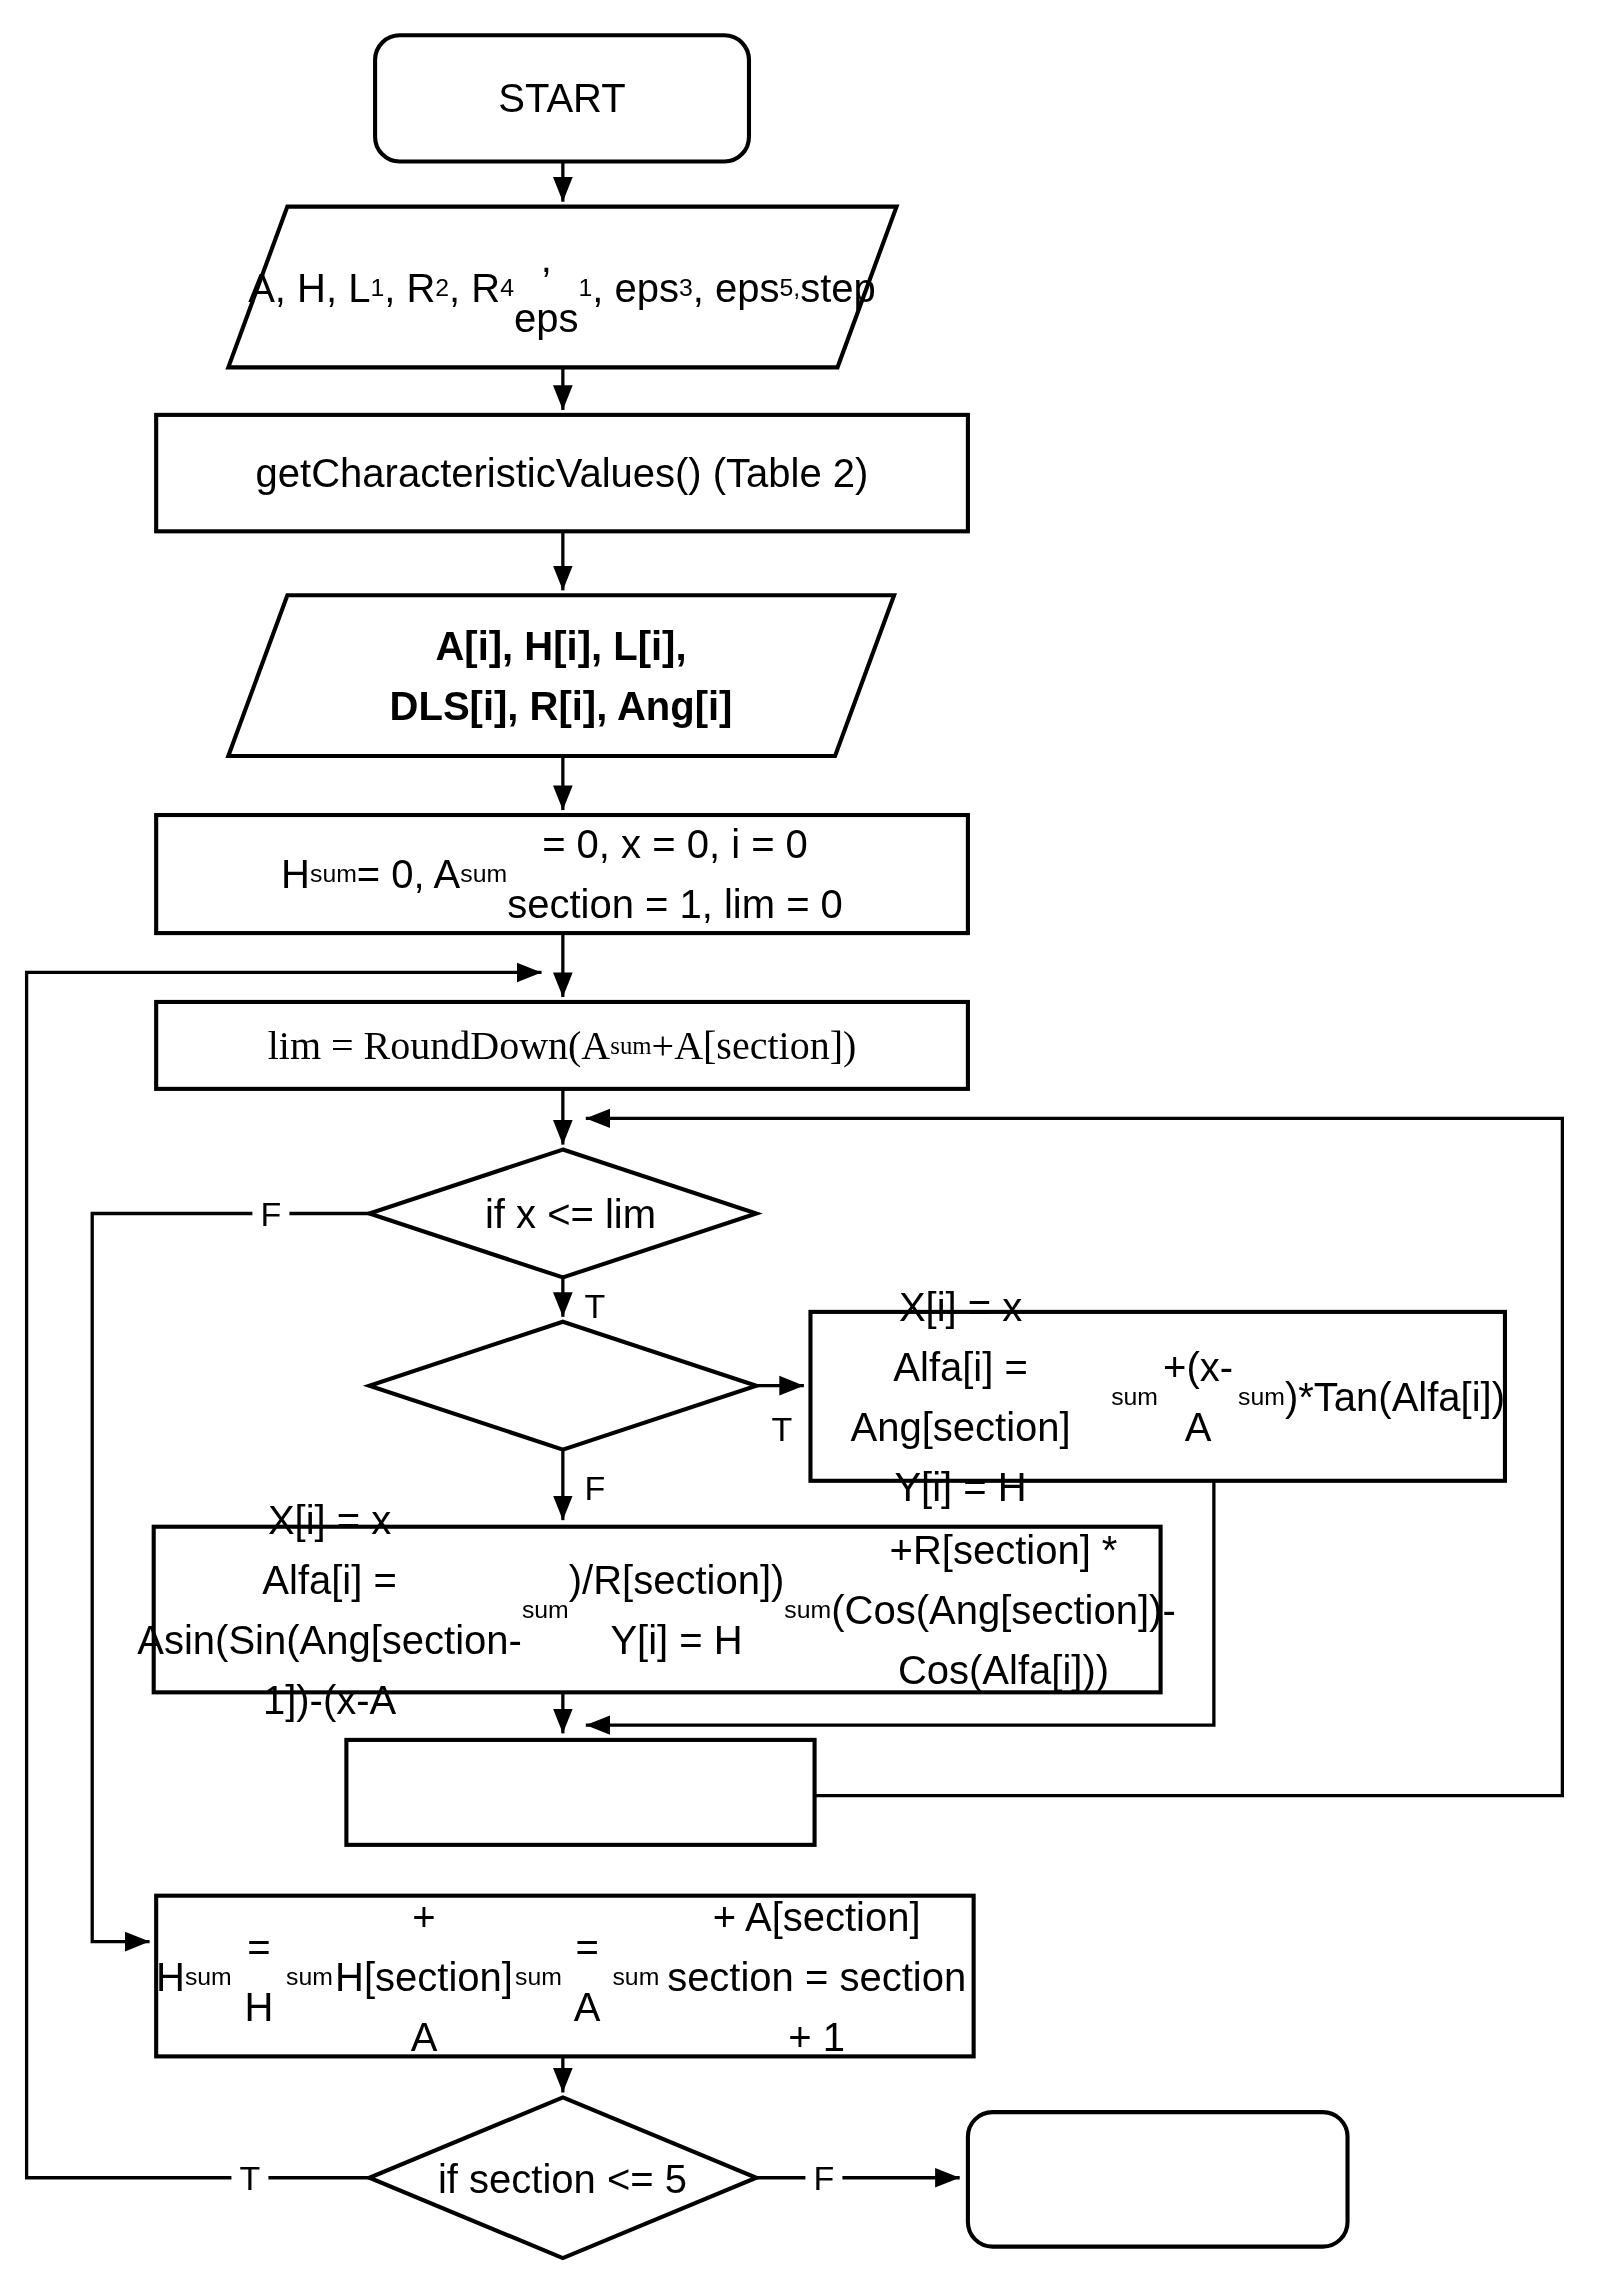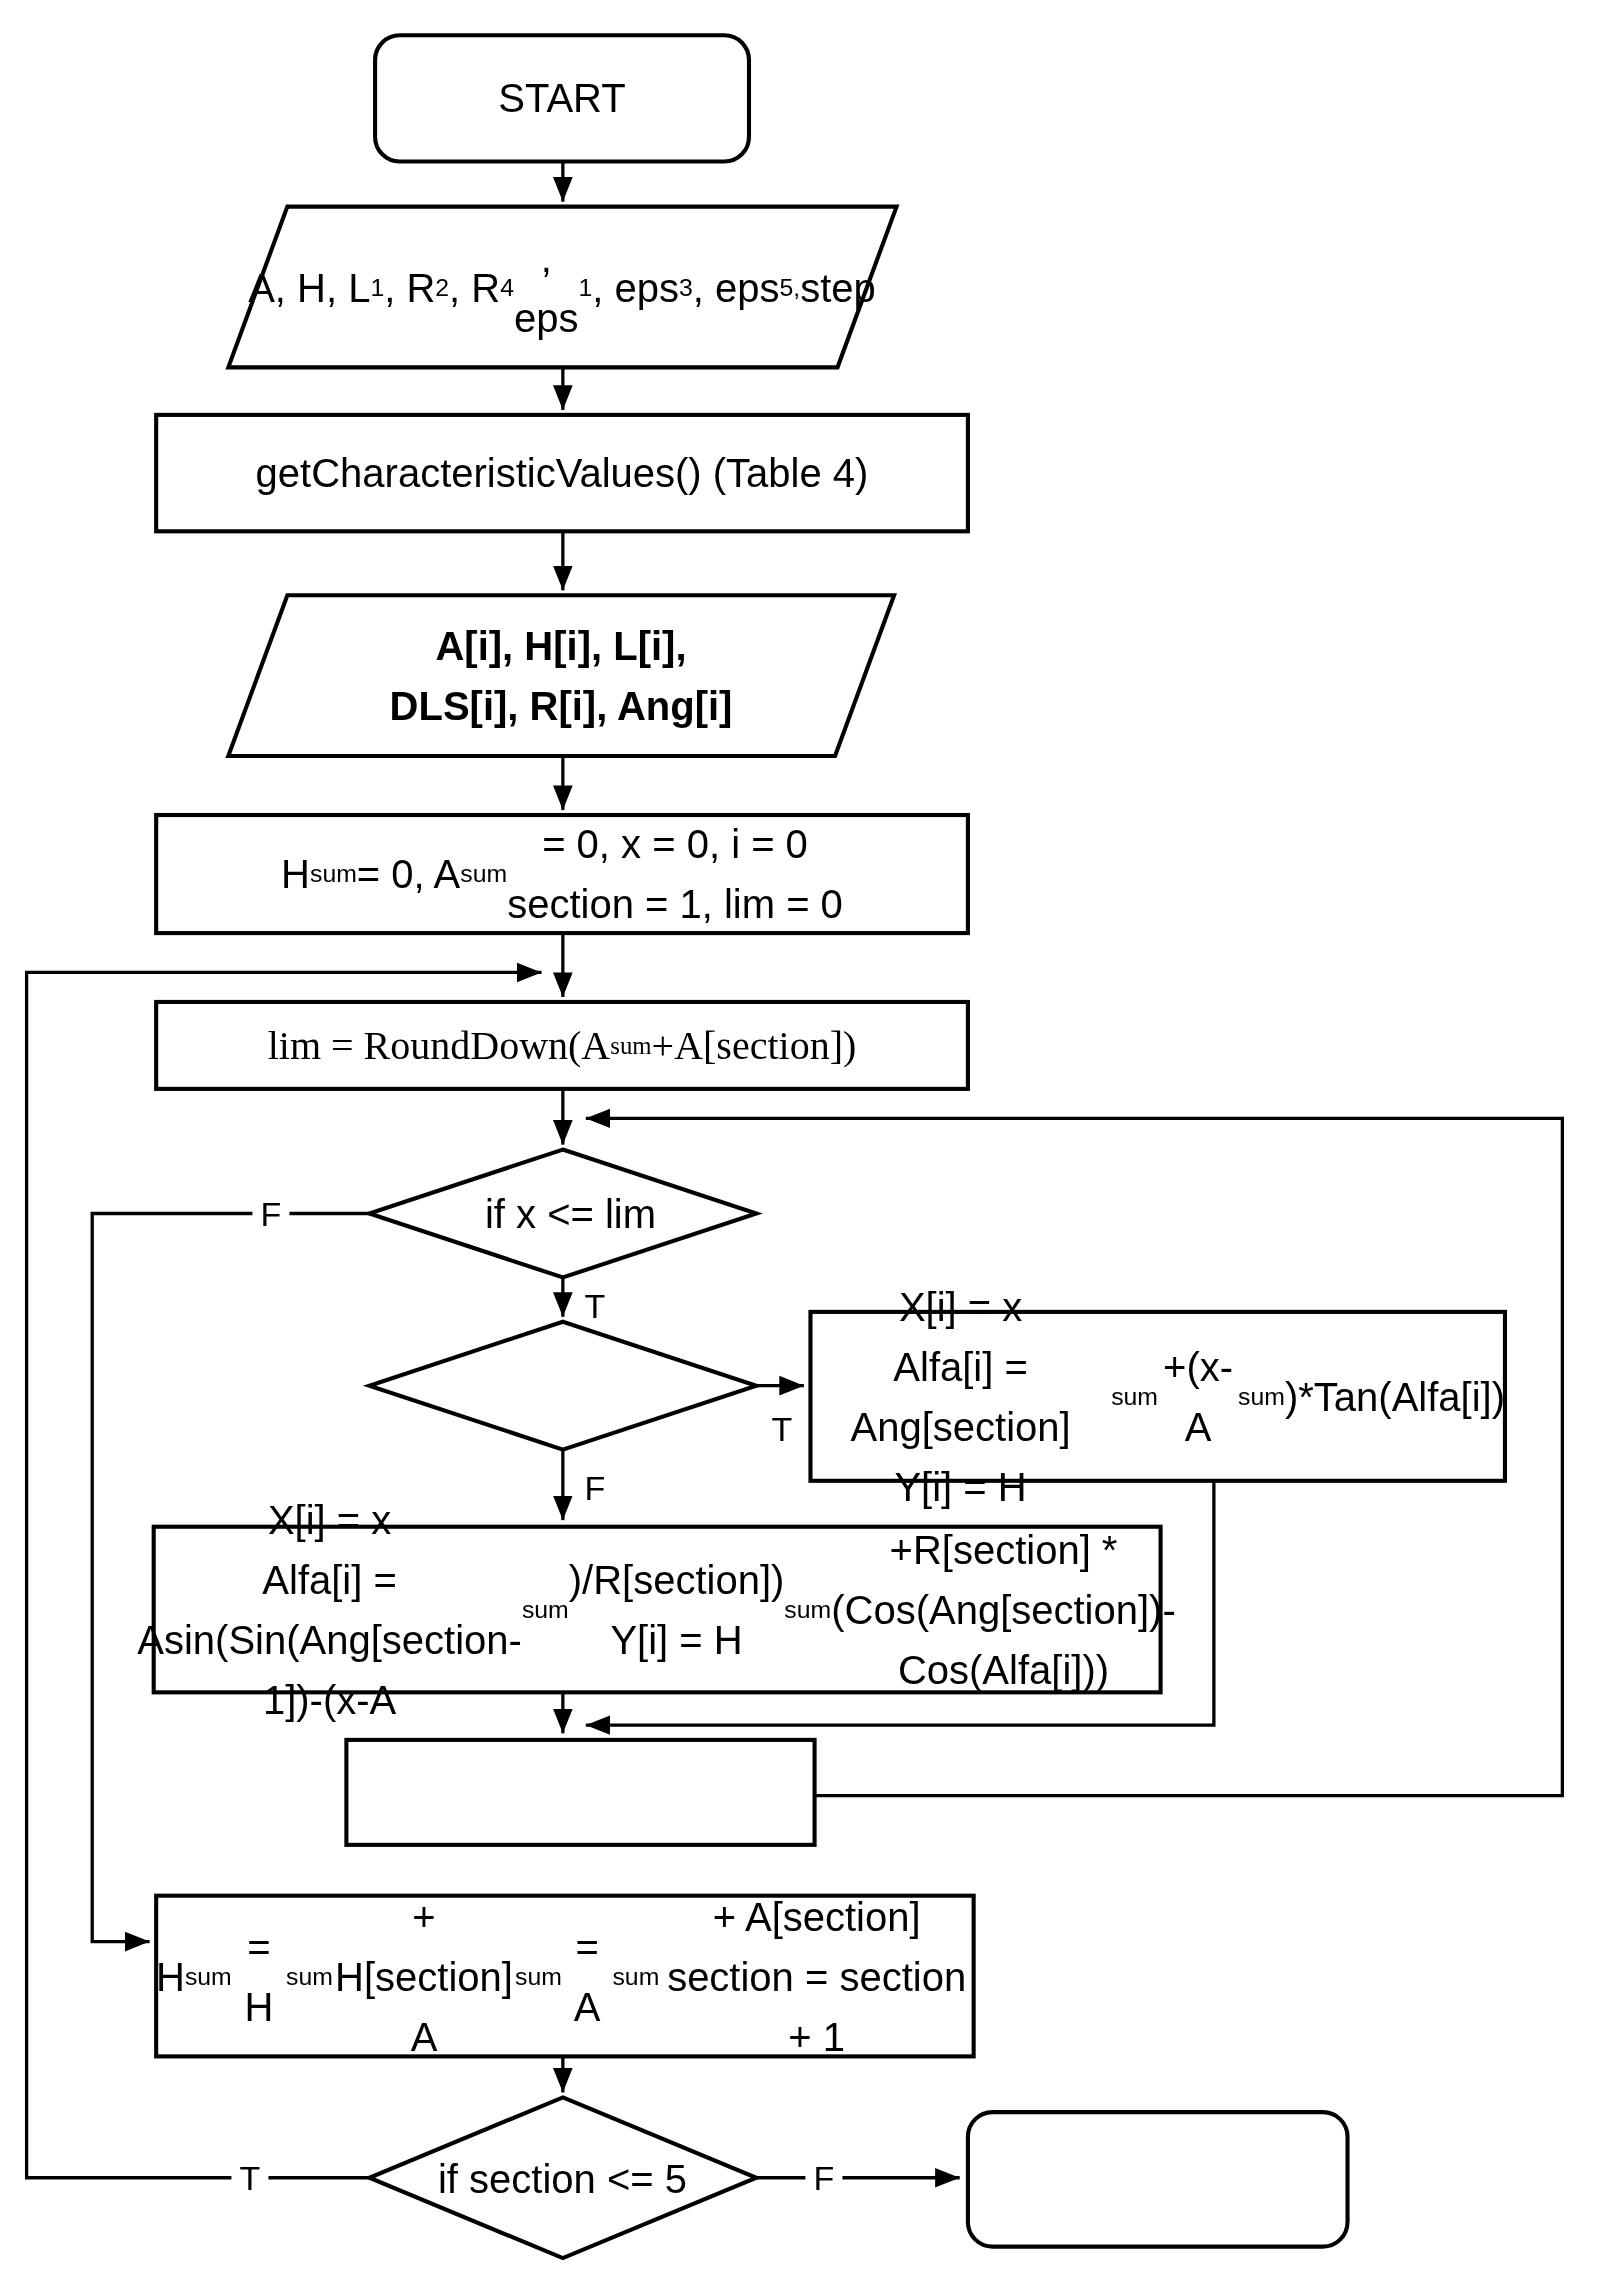--- a/index.html
+++ b/index.html
@@ -75,21 +75,21 @@
     <rect class="shape" x="988" y="1600" width="847" height="206"></rect>
     <rect class="shape" x="187" y="1862" width="1228" height="202"></rect>
     <rect class="shape" x="422" y="2122" width="571" height="128"></rect>
     <rect class="shape" x="190" y="2312" width="997" height="196"></rect>
     <polygon class="shape" points="686,2558 922,2656 686,2754 450,2656"></polygon>
     <rect class="shape" x="1180" y="2576" width="463" height="164" rx="30" ry="30"></rect>
   </svg>
 
   <div class="lbl" style="left:375px; top:35px;  width:374px; height:126px;">START</div>
   <div class="lbl" style="left:228px; top:207px; width:668px; height:161px;">A, H, L<sub>1</sub>, R<sub>2</sub>, R<sub>4</sub>,<br>eps<sub>1</sub>, eps<sub>3</sub>, eps<sub>5,</sub> step</div>
-  <div class="lbl" style="left:156px; top:415px; width:812px; height:116px;">getCharacteristicValues() (Table 4)</div>
+  <div class="lbl" style="left:156px; top:415px; width:812px; height:116px;">getCharacteristicValues() (Table 2)</div>
   <div class="lbl" style="left:228px; top:595px; width:666px; height:161px;font-weight:bold;">A[i], H[i], L[i],<br>DLS[i], R[i], Ang[i]</div>
   <div class="lbl" style="left:156px; top:815px; width:812px; height:118px;">H<sub>sum</sub> = 0, A<sub>sum</sub> = 0, x = 0, i = 0<br>section = 1, lim = 0</div>
   <div class="lbl" style="left:156px; top:1002px; width:812px; height:87px;font-family:Liberation Serif, serif;">lim = RoundDown(A<sub>sum</sub>+A[section])</div>
   <div class="lbl" style="left:377px; top:1150px; width:387px; height:128px;">if x &lt;= lim</div>
   <div class="lbl" style="left:810px; top:1312px; width:695px; height:169px;">X[i] = x<br>Alfa[i] = Ang[section]<br>Y[i] = H<sub>sum</sub>+(x-A<sub>sum</sub>)*Tan(Alfa[i])</div>
   <div class="lbl" style="left:153px; top:1527px; width:1007px; height:166px;">X[i] = x<br>Alfa[i] = Asin(Sin(Ang[section-1])-(x-A<sub>sum</sub>)/R[section])<br>Y[i] = H<sub>sum</sub>+R[section] * (Cos(Ang[section])-Cos(Alfa[i]))</div>
   <div class="lbl" style="left:156px; top:1896px; width:818px; height:161px;">H<sub>sum</sub> = H<sub>sum</sub> + H[section]<br>A<sub>sum</sub> = A<sub>sum</sub> + A[section]<br>section = section + 1</div>
   <div class="lbl" style="left:369px; top:2098px; width:387px; height:161px;">if section &lt;= 5</div>
 
   <div class="tf onln" style="left:271px;  top:1214px;">F</div>

